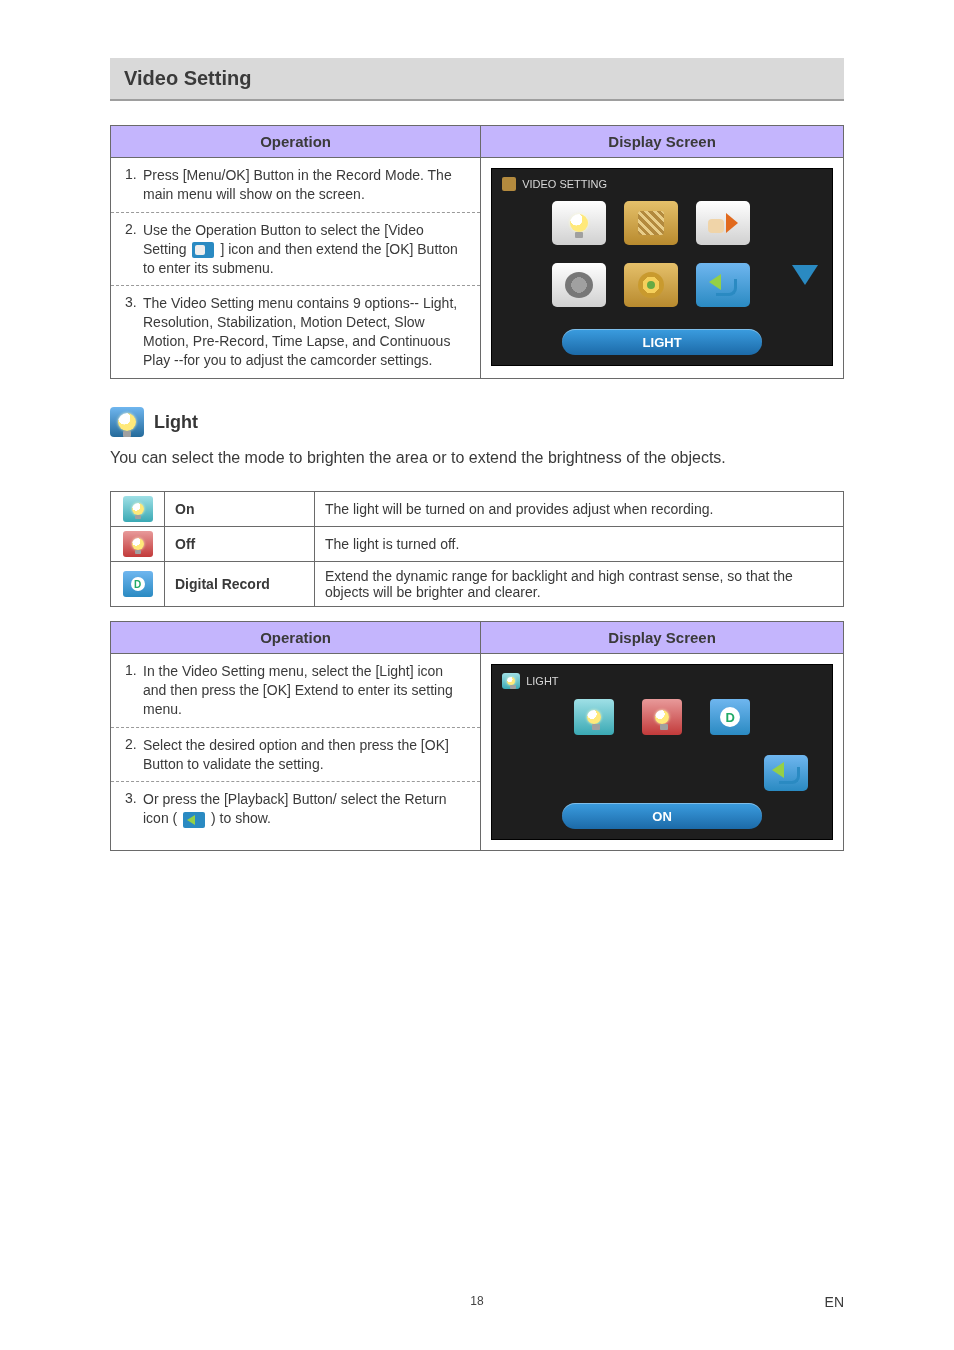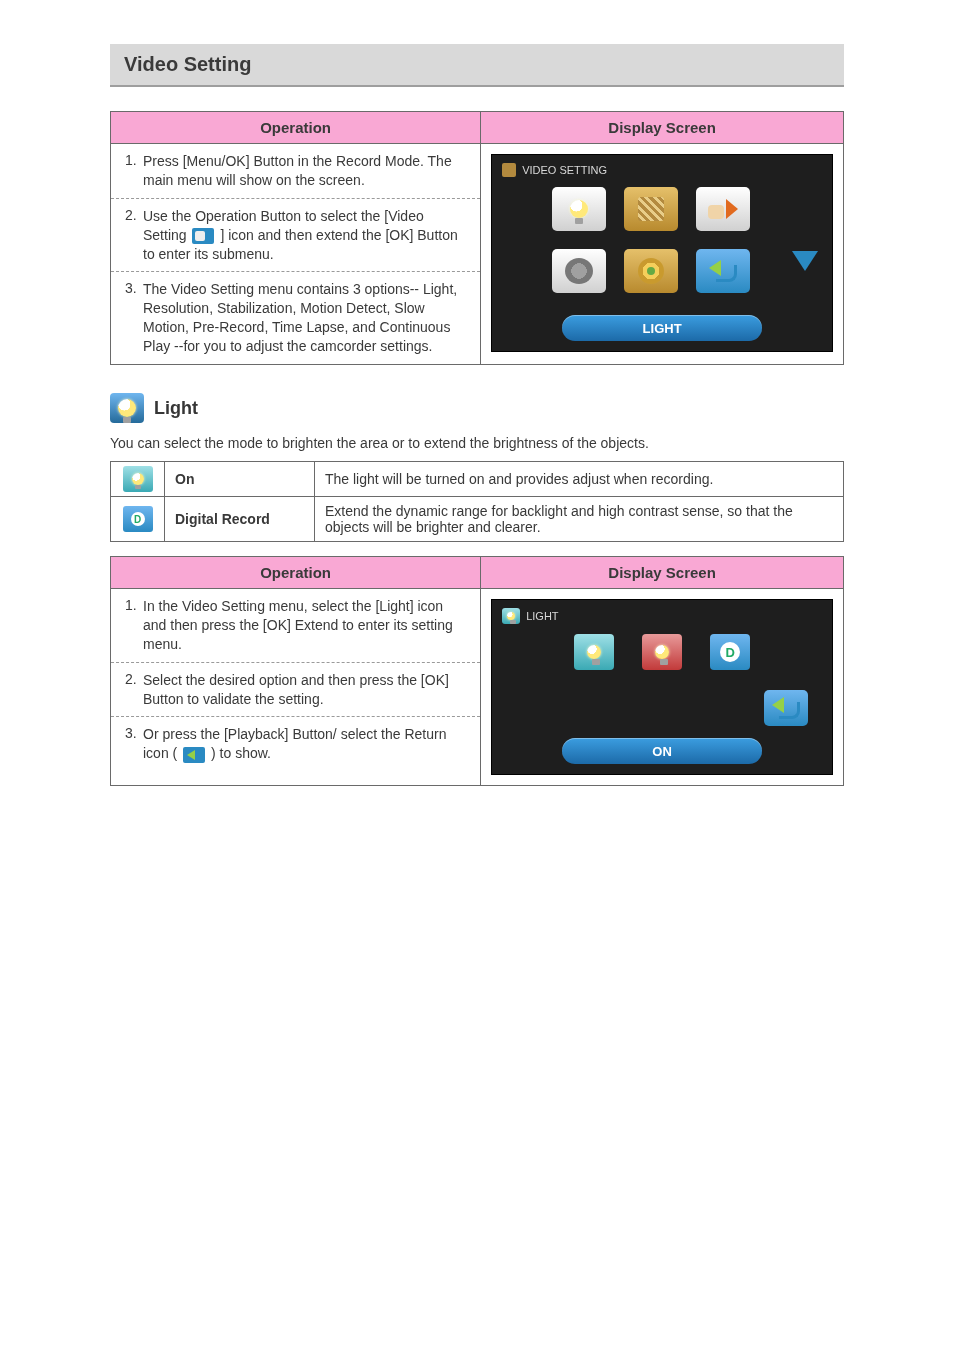--- a/index.html
+++ b/index.html
@@ -1,20 +1,20 @@
 <!DOCTYPE html>
 <html><head>
 <meta charset="utf-8">
 <style>
   * { box-sizing: border-box; margin: 0; padding: 0; }
   html, body { width: 954px; height: 1350px; font-family: Arial, Helvetica, sans-serif; background: #fff; color: #393939; }
-  .page { padding: 44px 110px 0 110px; }
+  .page { padding: 58px 110px 0 110px; }
   .title-bar { background: #d9d9d9; border-bottom: 2px solid #9e9e9e; padding: 9px 14px; font-size: 20px; font-weight: bold; color: #3a3a3a; margin-bottom: 24px; }
   table.op { width: 100%; border-collapse: collapse; border: 1.5px solid #6a6a6a; }
-  table.op th { background: #f9a8d4; border: 1.5px solid #6a6a6a; text-align: center; font-size: 15px; font-weight: bold; color: #3a3a3a; padding: 7px 0; }
+  table.op th { background: #c4b5fd; border: 1.5px solid #6a6a6a; text-align: center; font-size: 15px; font-weight: bold; color: #3a3a3a; padding: 7px 0; }
   table.op td { border-left: 1.5px solid #6a6a6a; border-right: 1.5px solid #6a6a6a; vertical-align: top; }
   .ops-cell { padding: 0; }
   .op-row { border-top: 1px dashed #9a9a9a; padding: 8px 10px 8px 14px; font-size: 14px; color: #3a3a3a; display: flex; }
   .op-row:first-child { border-top: none; }
   .op-num { width: 18px; flex: 0 0 18px; }
   .op-body { flex: 1; line-height: 1.35; }
   .inline-icon { display: inline-block; width: 22px; height: 16px; vertical-align: middle; background: #2a8ac2; position: relative; margin: 0 2px; border-radius: 2px; }
   .inline-icon.small-tool::after { content:""; position:absolute; left:3px; top:3px; width:10px; height:10px; background:#eee; border-radius:2px; }
   .inline-icon.return::after { content:""; position:absolute; left:4px; top:3px; width:0; height:0; border-right:8px solid #95d046; border-top:5px solid transparent; border-bottom:5px solid transparent; }
   .screen-cell { padding: 10px; }
@@ -44,21 +44,21 @@
   .light-row { display:flex; gap:28px; justify-content:center; margin-top:6px; }
   .sm-icon { width:40px; height:36px; border-radius:4px; display:flex; align-items:center; justify-content:center; }
   .sm-icon.teal { background:linear-gradient(#9fe0e6,#3aa9b4); }
   .sm-icon.red  { background:linear-gradient(#e89a9a,#c23a3a); }
   .sm-icon.blue { background:linear-gradient(#6fb6ef,#2a8ac2); }
   .d-badge { width:20px; height:20px; border-radius:50%; background:#fff; color:#2a6; font-weight:bold; font-size:13px; display:flex; align-items:center; justify-content:center; }
 
   .section-head { display:flex; align-items:center; gap:10px; margin:28px 0 12px 0; }
   .section-head .badge { width:34px; height:30px; background:linear-gradient(#6fb6ef,#246a9a); border-radius:4px; display:flex; align-items:center; justify-content:center; }
   .section-head h3 { font-size:18px; font-weight:bold; color:#363636; }
-  .intro { font-size:14px; color:#3a3a3a; margin-bottom:10px; }
+  .intro { font-size:16px; color:#3a3a3a; margin-bottom:24px; }
 
   table.feat { width:100%; border-collapse:collapse; border:1.5px solid #6a6a6a; }
   table.feat td { border:1.5px solid #6a6a6a; padding:6px 10px; font-size:14px; vertical-align:middle; }
   table.feat td.icon { width:54px; text-align:center; padding:4px; }
   table.feat td.lbl { width:150px; font-weight:bold; }
   .mini { width:30px; height:26px; border-radius:3px; display:inline-flex; align-items:center; justify-content:center; vertical-align:middle; }
   .mini.teal{background:linear-gradient(#9fe0e6,#3aa9b4);} .mini.red{background:linear-gradient(#e89a9a,#c23a3a);} .mini.blue{background:linear-gradient(#6fb6ef,#2a8ac2);}
   .mini .bulb{width:12px;height:12px;} .mini .bulb::after{bottom:-4px;left:3px;width:6px;height:4px;}
   .mini .d-badge{width:14px;height:14px;font-size:10px;}
 
@@ -90,21 +90,21 @@
       <div class="op-row">
         <div class="op-num">2.</div>
         <div class="op-body">
           <span>Use the Operation Button to select the [Video Setting </span>
           <span class="inline-icon small-tool"></span>
           <span> ] icon and then extend the [OK] Button to enter its submenu.</span>
         </div>
       </div>
       <div class="op-row">
         <div class="op-num">3.</div>
-        <div class="op-body">The Video Setting menu contains 3 options-- Light, Resolution, Stabilization, Motion Detect, Slow Motion, Pre-Record, Time Lapse, and Continuous Play --for you to adjust the camcorder settings.</div>
+        <div class="op-body">The Video Setting menu contains 9 options-- Light, Resolution, Stabilization, Motion Detect, Slow Motion, Pre-Record, Time Lapse, and Continuous Play --for you to adjust the camcorder settings.</div>
       </div>
     </td>
     <td class="screen-cell">
       <div class="device-screen">
         <div class="ds-title">
           <span class="tool"></span>
           <span>VIDEO SETTING</span>
         </div>
         <div class="icon-grid">
           <div class="big-icon white">
@@ -145,20 +145,27 @@
 <table class="feat">
   <tbody>
           <tr>
     <td class="icon"><span class="mini teal">
                 <span class="bulb"></span>
               </span></td>
     <td class="lbl">On</td>
     <td>The light will be turned on and provides adjust when recording.</td>
   </tr>
   <tr>
+    <td class="icon"><span class="mini red">
+                <span class="bulb"></span>
+              </span></td>
+    <td class="lbl">Off</td>
+    <td>The light is turned off.</td>
+  </tr>
+  <tr>
     <td class="icon"><span class="mini blue">
                 <span class="d-badge">D</span>
               </span></td>
     <td class="lbl">Digital Record</td>
     <td>Extend the dynamic range for backlight and high contrast sense, so that the objects will be brighter and clearer.</td>
   </tr>
 </tbody>
       </table>
 
 <div class="spacer"></div>
@@ -214,13 +221,18 @@
         </div>
         <div class="cap-bar">ON</div>
       </div>
     </td>
   </tr>
 </tbody>
       </table>
 
 </div>
 
+<div class="footer">
+  <span></span>
+  <span class="pg">18</span>
+  <span>EN</span>
+</div>
 </div>
 
 </body></html>

